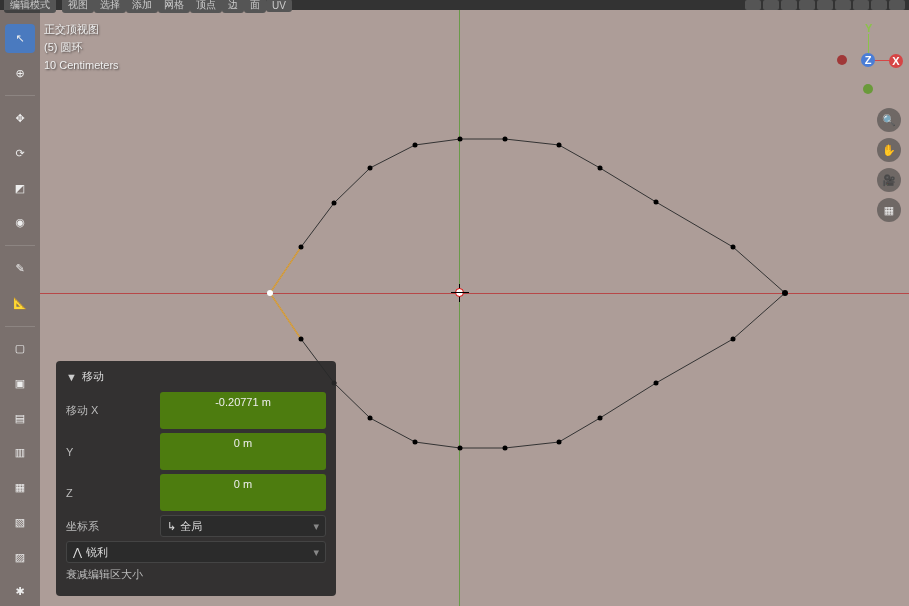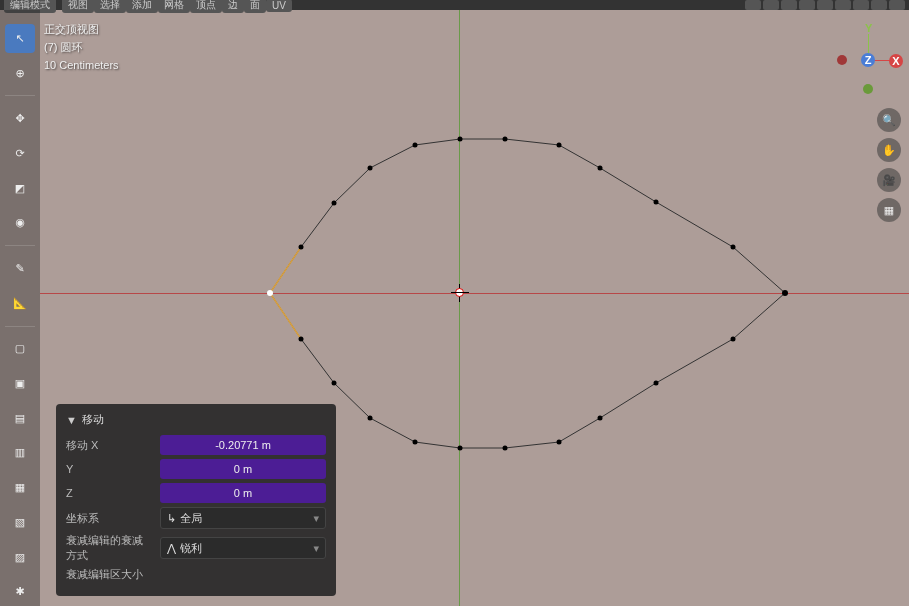--- a/index.html
+++ b/index.html
@@ -28,21 +28,21 @@
 .gizmo{position:absolute;right:6px;top:22px;width:70px;height:70px}
 .gizmo .axlbl{position:absolute;font-weight:bold;font-size:11px}
 .gizmo .ball{position:absolute;width:10px;height:10px;border-radius:50%}
 .side-icons{position:absolute;right:8px;top:108px;display:flex;flex-direction:column;gap:6px}
 .side-icons .ic{width:24px;height:24px;background:rgba(60,60,60,0.55);border-radius:12px;display:flex;align-items:center;justify-content:center;color:#eee}
 .panel{position:absolute;left:56px;bottom:10px;width:280px;background:rgba(40,40,40,0.92);border-radius:4px;padding:8px 10px 10px}
 .panel-header{display:flex;align-items:center;gap:5px;margin-bottom:8px}
 .panel-header .tri{color:#ccc}
 .row{display:flex;align-items:center;margin-bottom:4px}
 .row .lbl{text-align:left;color:#bbb;flex:0 0 94px;padding-right:8px}
-.row .fld{flex:1;background:#4c1d95;border-radius:3px;text-align:center;line-height:20px;color:#eee;height:20px}
+.row .fld{flex:1;background:#4d7c0f;border-radius:3px;text-align:center;line-height:20px;color:#eee;height:37px}
 .row .sel{flex:1;background:#2b2b2b;border:1px solid #444;border-radius:3px;height:22px;display:flex;align-items:center;padding:0 6px;gap:4px;position:relative}
 .row .sel::after{content:"▾";position:absolute;right:6px;color:#888}
 .row .chk{width:14px;height:14px;border:1px solid #555;border-radius:2px;margin-right:6px;background:#333}
 .row .chk.on{background:#4a7abf;border-color:#4a7abf;display:flex;align-items:center;justify-content:center}
 .row .chk.on::after{content:"✓";color:#fff;font-size:10px}
 .row.checkrow{padding-left:102px}
 .row.checkrow .txt{color:#ddd}
 </style>
 </head>
 <body>
@@ -103,21 +103,21 @@
   <circle class="vertex" cx="294" cy="373" r="2.5"></circle>
     <circle class="vertex" cx="261" cy="329" r="2.5"></circle>
 </svg>
 
 <div class="cursor">
     <div class="ring"></div>
   </div>
 
 <div class="viewport-info">
   <div>正交顶视图</div>
-  <div>(7) 圆环</div>
+  <div>(5) 圆环</div>
   <div>10 Centimeters</div>
 </div>
 
 <div class="toolbar">
   <div class="tool active">↖</div>
   <div class="tool">⊕</div>
   <div class="sep"></div>
   <div class="tool">✥</div>
   <div class="tool">⟳</div>
   <div class="tool">◩</div>
@@ -171,21 +171,20 @@
       <div class="fld">0 m</div>
     </div>
   <div class="row">
       <span class="lbl">坐标系</span>
       <div class="sel">
         <span>↳</span>
         <span>全局</span>
       </div>
     </div>
   <div class="row">
-      <span class="lbl">衰减编辑的衰减方式</span>
       <div class="sel">
         <span>⋀</span>
         <span>锐利</span>
       </div>
     </div>
   <div class="row">
       <span class="lbl">衰减编辑区大小</span>
     </div>
 </div>
 

